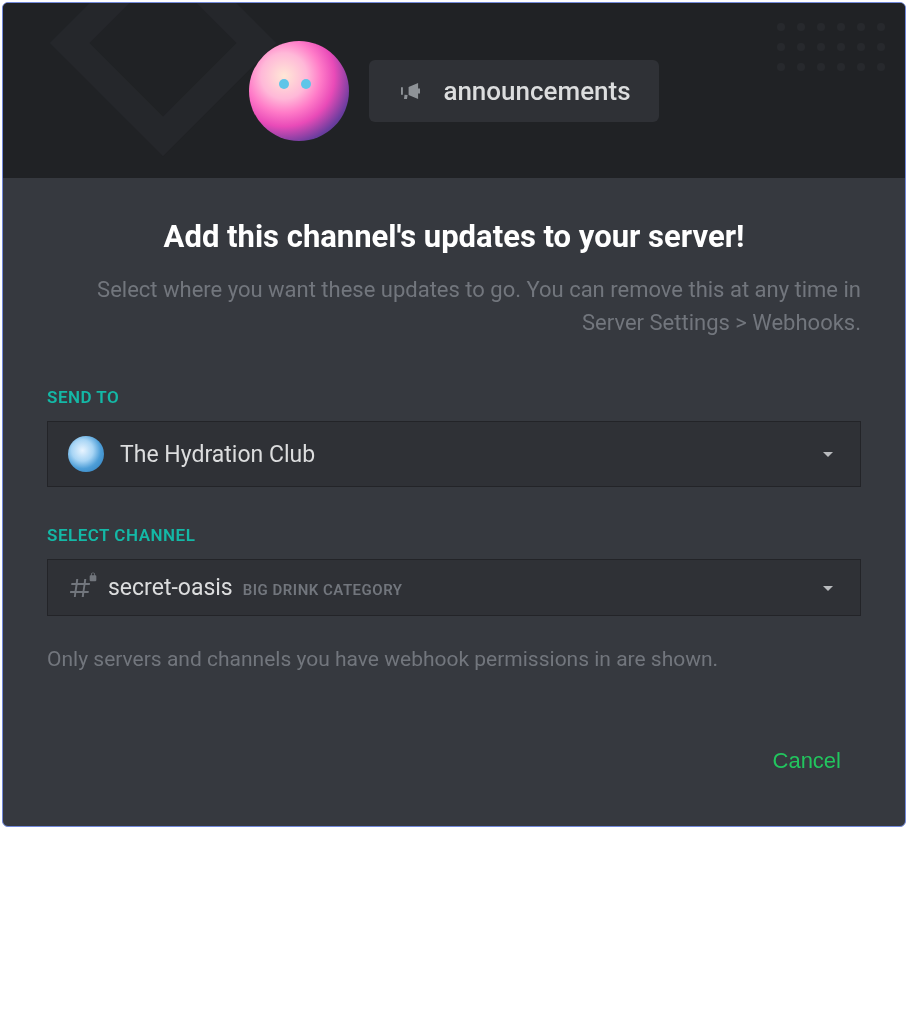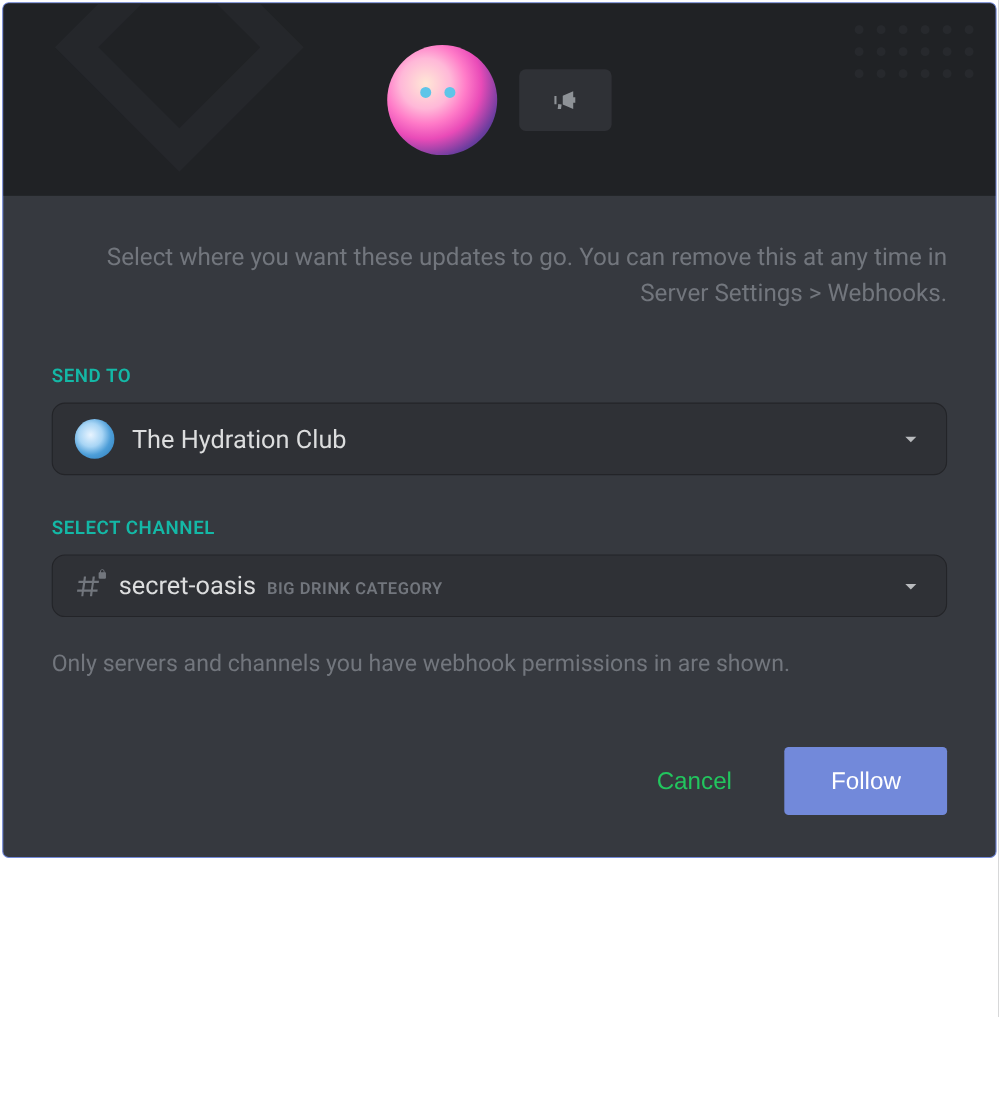--- a/index.html
+++ b/index.html
@@ -119,21 +119,21 @@
       color: #14b8a6;
       font-size: 17px;
       font-weight: 600;
       letter-spacing: 0.5px;
       margin-bottom: 14px;
       text-transform: uppercase;
     }
     .select-box {
       background: #2f3136;
       border: 1px solid #232428;
-      border-radius: 12px;
+      border-radius: 0;
       padding: 14px 20px;
       display: flex;
       align-items: center;
       gap: 16px;
       cursor: pointer;
       margin-bottom: 38px;
     }
     .server-icon {
       width: 36px;
       height: 36px;
@@ -235,24 +235,26 @@
         <span></span>
         <span></span>
         <span></span>
         <span></span>
     </div>
     <div class="avatar"></div>
     <div class="channel-badge">
       <svg class="megaphone-icon" viewBox="0 0 24 24">
         <path d="M3.9 8.26H2v7.48h1.9V8.26zM19.1 4v16l-9.5-4.02V8.02L19.1 4zM21 9.5h-1.9v5H21v-5zM8.6 16.02l-.6 3.98h-3l.5-4.36 3.1.38z"></path>
       </svg>
+      <span class="channel-name">announcements</span>
     </div>
   </div>
 
   <div class="content">
+    <h2 class="title">Add this channel's updates to your server!</h2>
     <p class="subtitle">Select where you want these updates to go. You can remove this at any time in Server Settings &gt; Webhooks.</p>
 
     <div class="field-label">SEND TO</div>
     <div class="select-box">
       <div class="server-icon"></div>
       <div class="select-text">The Hydration Club</div>
       <svg class="chevron-icon" viewBox="0 0 24 24">
         <path d="M7 10l5 5 5-5z"></path>
       </svg>
     </div>
@@ -274,16 +276,15 @@
       <svg class="chevron-icon" viewBox="0 0 24 24">
         <path d="M7 10l5 5 5-5z"></path>
       </svg>
     </div>
 
     <p class="help-text">Only servers and channels you have webhook permissions in are shown.</p>
   </div>
 
   <div class="footer">
     <button class="btn-cancel">Cancel</button>
-    <button class="btn-follow">Follow</button>
   </div>
 
 </div>
 
 </body></html>

